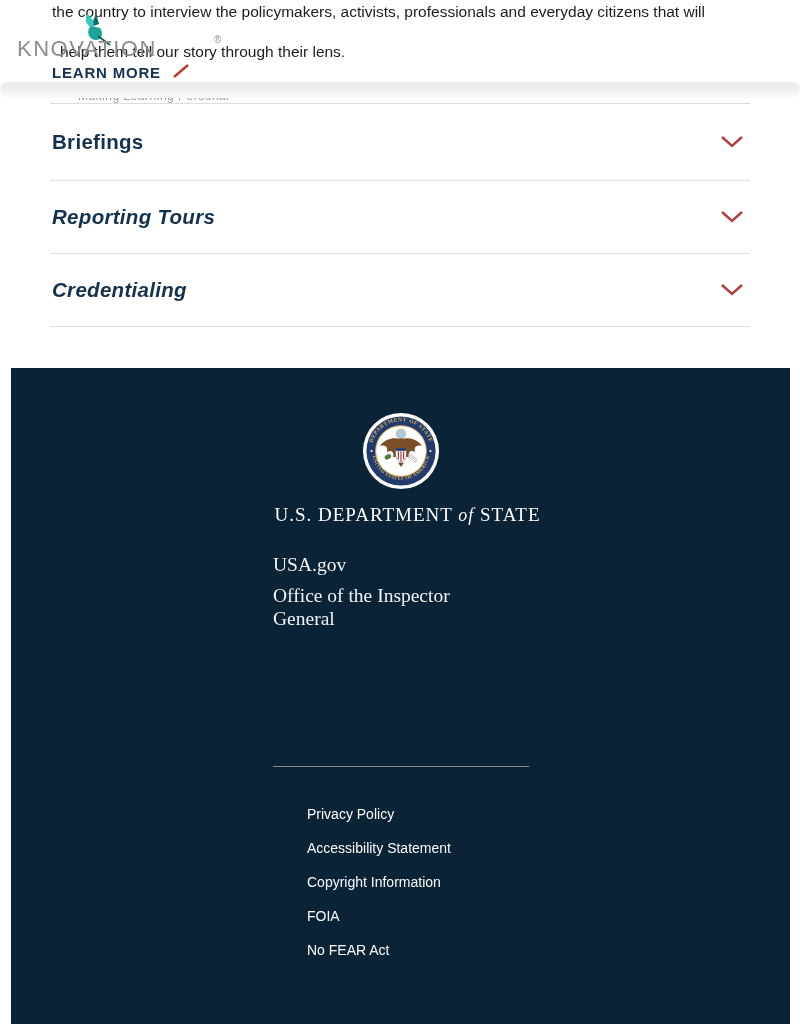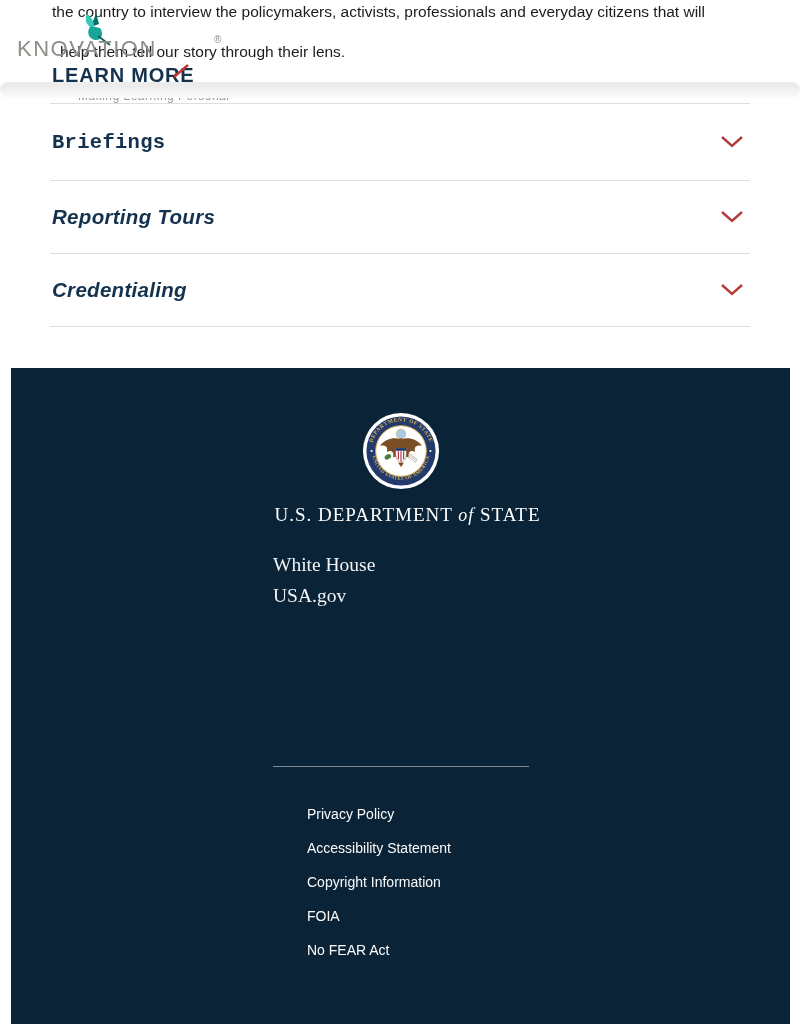--- a/index.html
+++ b/index.html
@@ -5,21 +5,21 @@
   * { margin:0; padding:0; box-sizing:border-box; }
   html,body { width:800px; height:1024px; overflow:hidden; background:#fff;
               font-family:"Liberation Sans", sans-serif; }
   .stage { position:relative; width:749px; height:1024px; background:#fff; }
 
   
   .intro-line { position:absolute; left:52px; width:720px; white-space:nowrap;
                 font-size:15.5px; color:#1c1c1c; }
   .intro-line1 { top:3px; }
   .intro-line2 { top:43px;margin-left:8px; }
-  .learn-more { position:absolute; left:52px; top:64px; font-size:20px; font-weight:bold;
+  .learn-more { position:absolute; left:52px; top:64px; font-size:15px; font-weight:bold;
                 letter-spacing:0.8px; color:#14324e; cursor:pointer; text-decoration:none; }
 
   
   .watermark { position:absolute; left:16px; top:10px; width:230px; height:72px; }
   .wm-brand { position:absolute; left:1px; top:26px; font-size:22px; letter-spacing:1.5px;
               color:#8e8e89; font-weight:400; }
   .wm-reg { position:absolute; left:198px; top:24px; font-size:10px; color:#8e8e89; }
   .wm-tagline { position:absolute; left:62px; top:58px; font-size:12px; color:#9a9a94;
                 letter-spacing:0.5px;margin-top:20px; }
   .wm-tm { font-size:8px; vertical-align:super; }
@@ -27,21 +27,21 @@
   .wm-swoosh { position:absolute; left:156px; top:52px; width:18px; height:18px; }
 
   
   .gray-band { position:absolute; left:0; top:82px; width:800px; height:16px;
                border-radius:8px; background:linear-gradient(180deg,#ececec 25%,#fbfbfb 100%); }
 
   
   .accordion { position:absolute; left:50px; top:103px; width:700px; border-top:1px solid #dedede; }
   .acc-row { position:relative; height:0; border-bottom:1px solid #dedede;
              display:flex; align-items:center; cursor:pointer; }
-  .acc-row.r1 { height:77px;font-family:Liberation Mono, monospace; }
+  .acc-row.r1 { height:77px; }
   .acc-row.r2, .acc-row.r3 { height:73px;font-style:italic; }
   .acc-label { font-size:20.5px; font-weight:bold; color:#14324e; letter-spacing:0.3px;
                padding-left:2px; }
   .acc-chevron { position:absolute; right:6px; top:50%; margin-top:-7px; width:24px; height:14px; }
 
   
   .footer { position:absolute; left:11px; top:368px; width:779px; height:656px; background:#0a2336; }
   .seal { position:absolute; left:50%; margin-left:-39px; top:44px; width:78px; height:78px; }
   .agency { position:absolute; left:0; top:136px; width:100%; text-align:center;
             font-family:"Liberation Serif", serif; font-size:19px; letter-spacing:1px;
@@ -134,22 +134,22 @@
         <path d="M37.3 40.2 V48.5 M40 40.2 V51 M42.7 40.2 V48.5" stroke="#b22234" stroke-width="1.1" fill="none"></path>
         <path d="M37 52 L40 56.5 L43 52 Z" fill="#7a4f28"></path>
         <ellipse cx="26.5" cy="46" rx="3.6" ry="2.4" fill="#4c7f3c" transform="rotate(-32 26.5 46)"></ellipse>
         <path d="M48 42 L57 49 M48 44 L56.5 50.5 M47.5 46 L55.5 52" stroke="#9a9a9a" stroke-width="0.7" fill="none"></path>
       </g>
     </svg>
 
     <div class="agency"><span>U.S. DEPARTMENT</span> <span class="of">of</span> <span>STATE</span></div>
 
     <div class="primary-links">
-      <div class="plink">White House</div>
       <div class="plink">USA.gov</div>
+      <div class="plink">Office of the Inspector General</div>
     </div>
 
     <div class="footer-divider"></div>
 
     <div class="legal-links">
       <div class="llink">Privacy Policy</div>
       <div class="llink">Accessibility Statement</div>
       <div class="llink">Copyright Information</div>
       <div class="llink">FOIA</div>
       <div class="llink">No FEAR Act</div>

